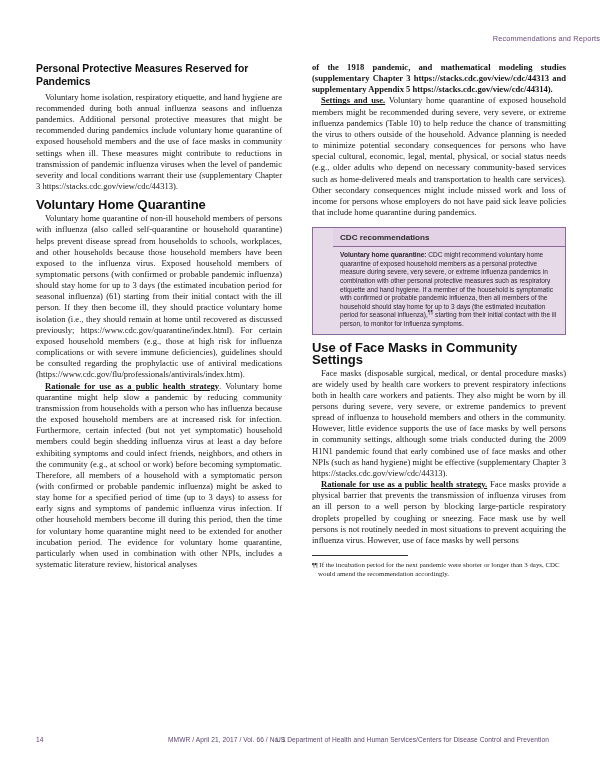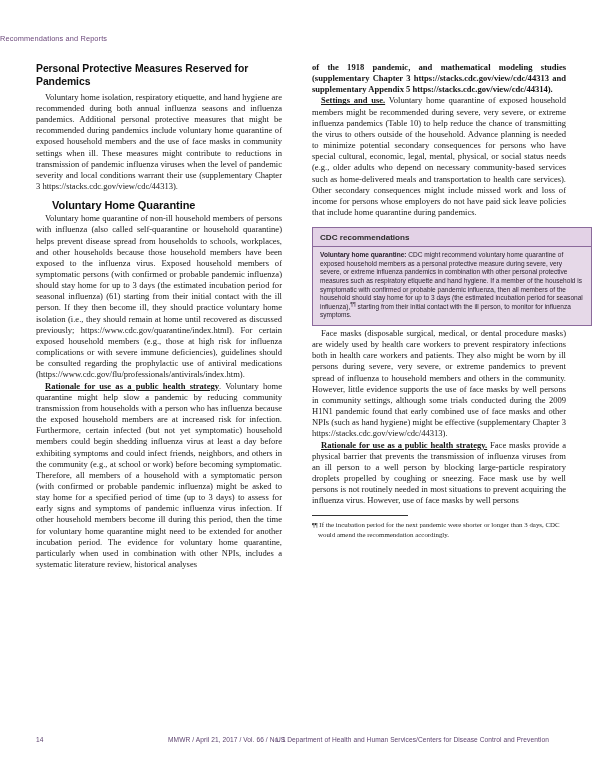--- a/index.html
+++ b/index.html
@@ -23,21 +23,21 @@
     box-sizing: border-box;
     padding: 0;
   }
 
   
   .running-head {
     position: absolute;
     top: 34px;
     left: 0;
     width: 600px;
-    text-align: left;
+    text-align: right;
     font-family: "Liberation Sans", sans-serif;
     font-size: 7.4px;
     letter-spacing: 0.12px;
     color: #6d4a7c;
   }
 
   
   .columns {
     position: absolute;
     top: 62px;
@@ -57,24 +57,24 @@
     font-family: "Liberation Sans", sans-serif;
     font-size: 10.4px;
     font-weight: bold;
     line-height: 13.4px;
     margin: 0 0 3px 0;
     color: #111;
     letter-spacing: -0.05px;
   }
   h3.sub {
     font-family: "Liberation Sans", sans-serif;
-    font-size: 11px;
+    font-size: 13px;
     font-weight: bold;
     line-height: 12px;
-    margin: 7px 0 2px 16px;
+    margin: 7px 0 2px 0;
     color: #111;
     letter-spacing: -0.05px;
   }
   p.body {
     font-family: "Liberation Serif", serif;
     font-size: 8.55px;
     line-height: 11.15px;
     margin: 0;
     text-align: justify;
     text-indent: 9px;
@@ -87,21 +87,22 @@
     font-weight: bold;
     text-decoration: underline;
   }
 
   
   .cdcbox {
     margin: 9px 12px 2px 0;
     border: 1px solid #8b6a9b;
     background: #e6d9e8;
     box-sizing: border-box;
-    width: 280px;
+    width: 254px;
+    padding-left: 20px;
   }
   .cdcbox-header {
     font-family: "Liberation Sans", sans-serif;
     font-weight: bold;
     font-size: 8.1px;
     line-height: 11px;
     color: #2b2b2b;
     padding: 4px 6px 3px 7px;
     border-bottom: 1px solid #8b6a9b;
     background: #e3d2e6;
@@ -195,20 +196,21 @@
 
       <p class="body noindent">of the 1918 pandemic, and mathematical modeling studies (supplementary Chapter 3 https://stacks.cdc.gov/view/cdc/44313 and supplementary Appendix 5 https://stacks.cdc.gov/view/cdc/44314).</p>
 
       <p class="body"><span class="lead">Settings and use.</span><span> Voluntary home quarantine of exposed household members might be recommended during severe, very severe, or extreme influenza pandemics (Table 10) to help reduce the chance of transmitting the virus to others outside of the household. Advance planning is needed to minimize potential secondary consequences for persons who have special cultural, economic, legal, mental, physical, or social status needs (e.g., older adults who depend on necessary community-based services such as home-delivered meals and transportation to health care services). Other secondary consequences might include missed work and loss of income for persons whose employers do not have paid sick leave policies that include home quarantine during pandemics.</span></p>
 
       <div class="cdcbox">
         <div class="cdcbox-header">CDC recommendations</div>
         <div class="cdcbox-body"><b>Voluntary home quarantine:</b><span> CDC might recommend voluntary home quarantine of exposed household members as a personal protective measure during severe, very severe, or extreme influenza pandemics in combination with other personal protective measures such as respiratory etiquette and hand hygiene. If a member of the household is symptomatic with confirmed or probable pandemic influenza, then all members of the household should stay home for up to 3 days (the estimated incubation period for seasonal influenza),</span><sup class="fn">¶¶</sup><span> starting from their initial contact with the ill person, to monitor for influenza symptoms.</span></div>
       </div>
 
+      <h3 class="sub">Use of Face Masks in Community Settings</h3>
 
       <p class="body">Face masks (disposable surgical, medical, or dental procedure masks) are widely used by health care workers to prevent respiratory infections both in health care workers and patients. They also might be worn by ill persons during severe, very severe, or extreme pandemics to prevent spread of influenza to household members and others in the community. However, little evidence supports the use of face masks by well persons in community settings, although some trials conducted during the 2009 H1N1 pandemic found that early combined use of face masks and other NPIs (such as hand hygiene) might be effective (supplementary Chapter 3 https://stacks.cdc.gov/view/cdc/44313).</p>
 
       <p class="body"><span class="lead">Rationale for use as a public health strategy.</span><span> Face masks provide a physical barrier that prevents the transmission of influenza viruses from an ill person to a well person by blocking large-particle respiratory droplets propelled by coughing or sneezing. Face mask use by well persons is not routinely needed in most situations to prevent acquiring the influenza virus. However, use of face masks by well persons</span></p>
 
       <hr class="footnote-rule">
 
       <p class="footnote"><span class="mark">¶¶</span><span> If the incubation period for the next pandemic were shorter or longer than 3 days, CDC would amend the recommendation accordingly.</span></p>
 
     </div>

